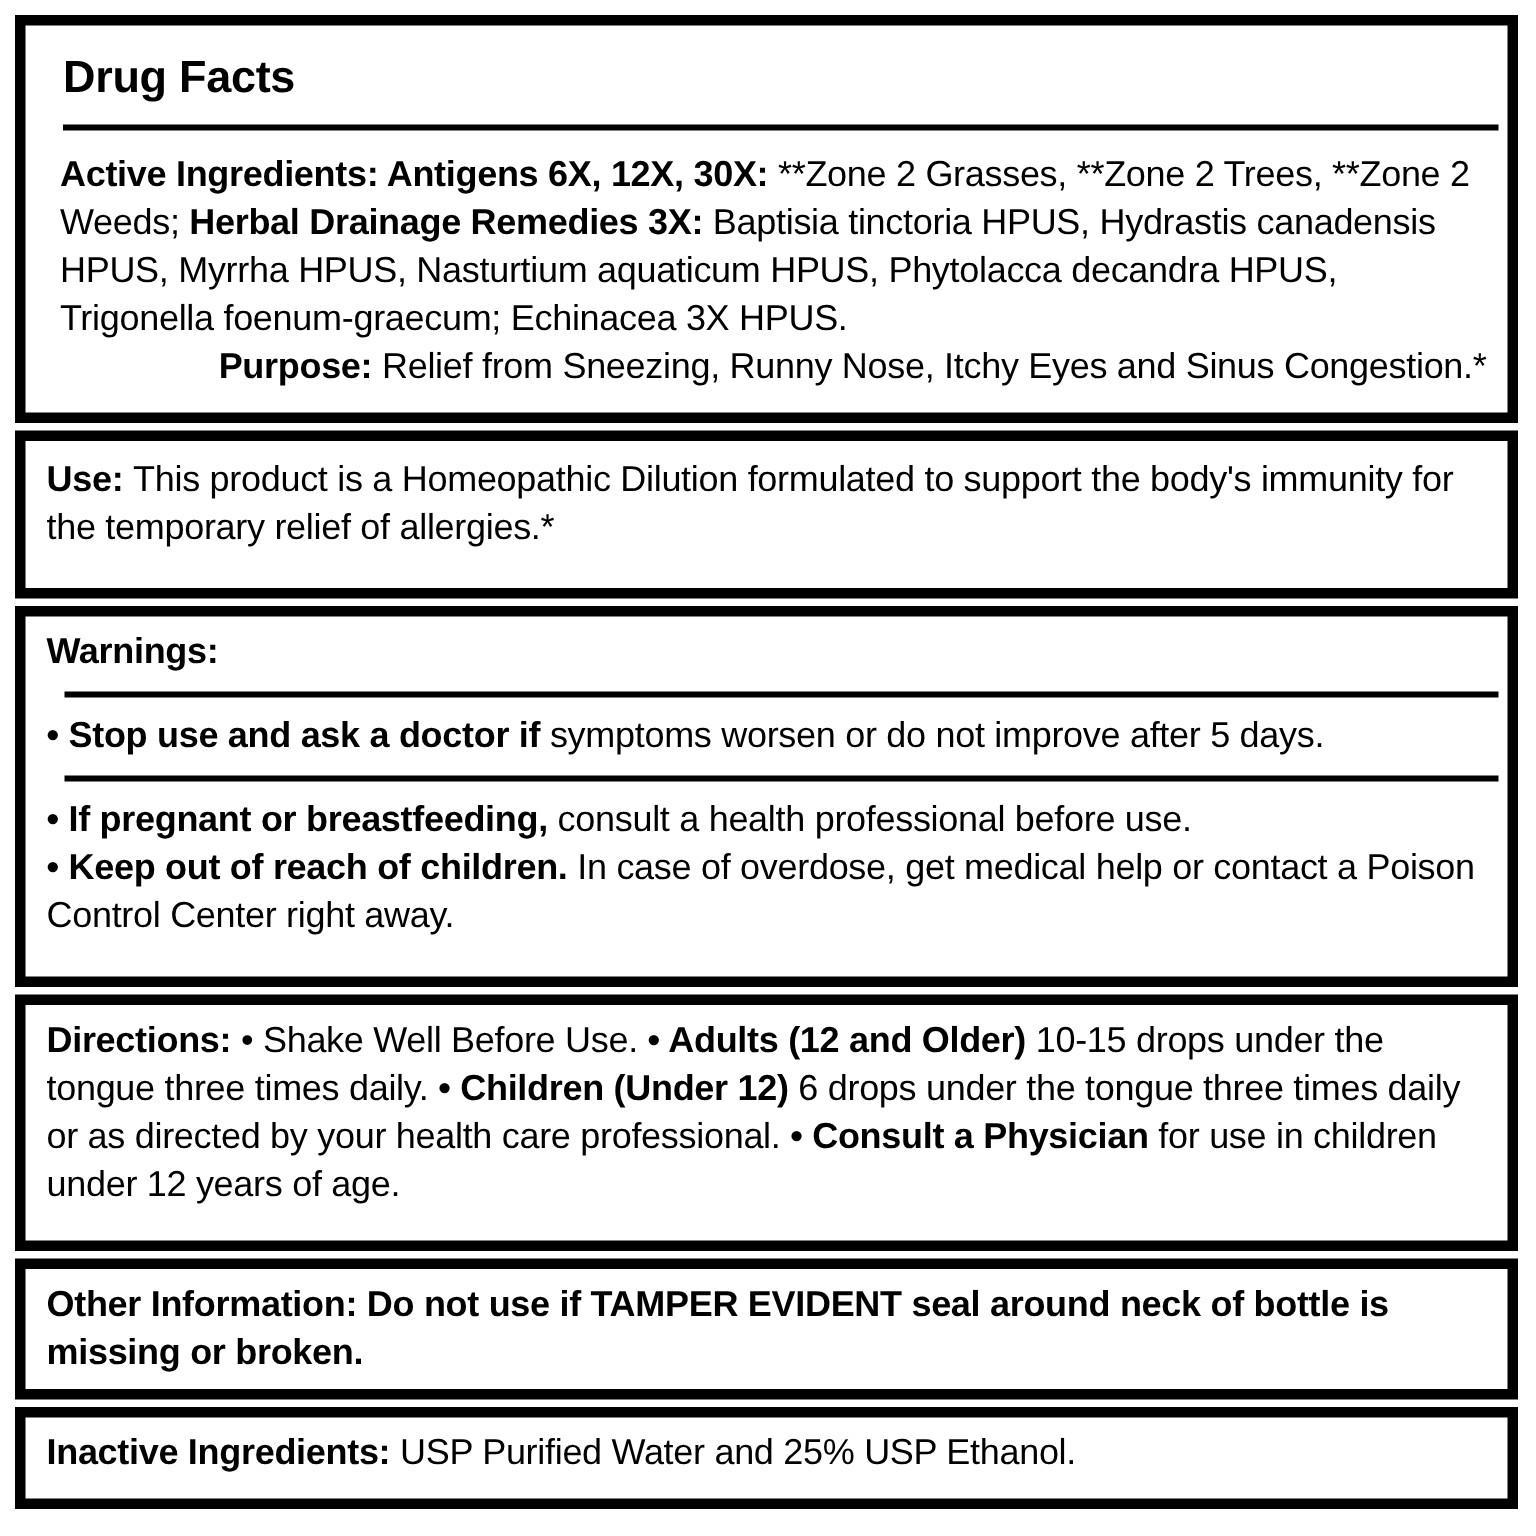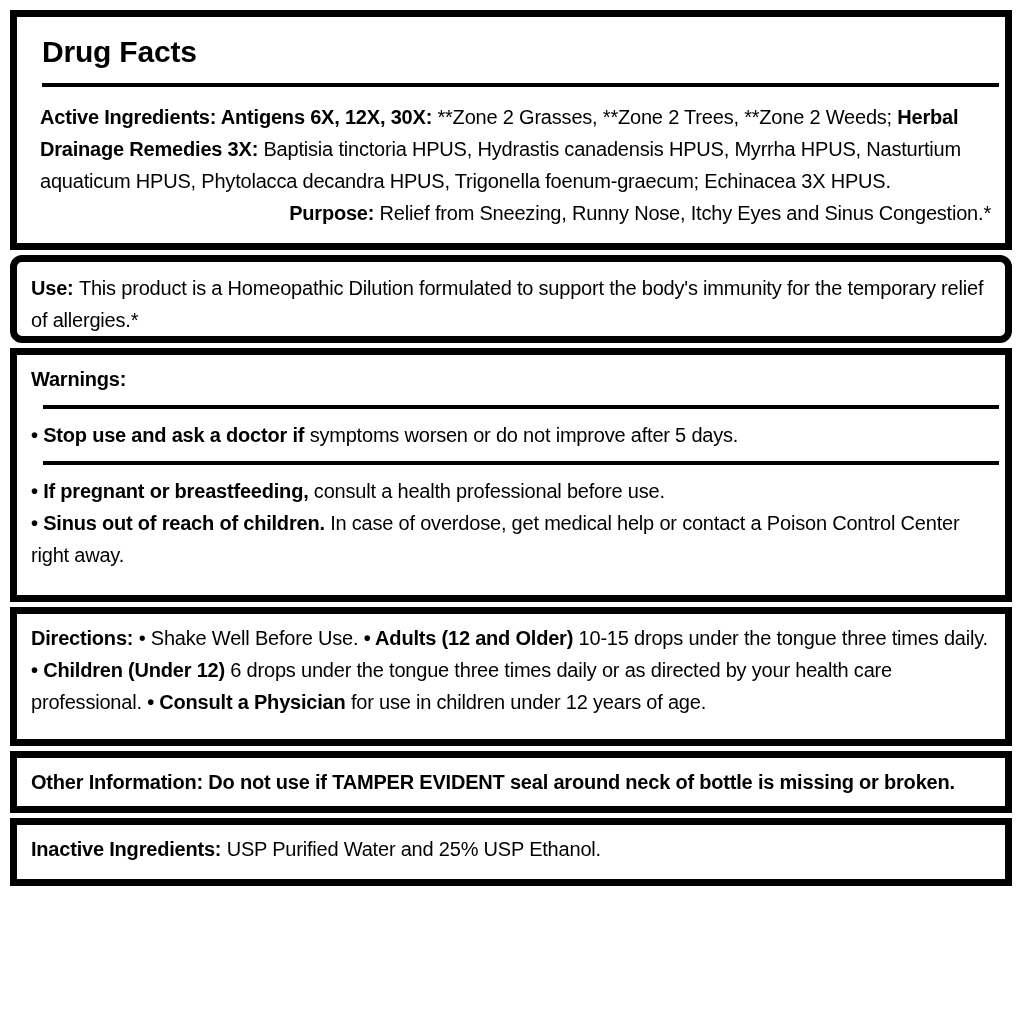--- a/index.html
+++ b/index.html
@@ -24,21 +24,21 @@
     background: #ffffff;
     margin-bottom: 5px;
     padding: 8px 14px 14px 14px;
   }
   .box.first {
     padding-top: 12px;
     padding-left: 23px;
   }
   p.para {
     margin: 0;
-    font-size: 20px;
+    font-size: 24px;
     line-height: 32px;
     letter-spacing: -0.2px;
   }
   .b { font-weight: bold; }
   h1.title {
     font-size: 30px;
     line-height: 34px;
     font-weight: bold;
     margin: 6px 0 14px 2px;
     letter-spacing: -0.2px;
@@ -52,21 +52,21 @@
   hr.warn-rule {
     border: none;
     border-top: 4px solid #000000;
     margin: 10px -8px 10px 12px;
     height: 0;
   }
   .purpose-para { margin-top: 22px; text-align: right; }
   .warn-heading { margin-bottom: 14px; }
   .warn-item { margin-left: 14px; }
   .box-warnings { padding-bottom: 24px; }
-  .box-use { padding-top: 10px; padding-bottom: 0; border-radius: 12px; }
+  .box-use { padding-top: 10px; padding-bottom: 24px; }
   .box-directions { padding-bottom: 21px; }
   .box-other { padding-bottom: 8px; }
   .box-inactive { }
 </style>
 </head>
 <body>
 
 <div class="page">
 
   <section class="box first">
@@ -79,21 +79,21 @@
   <section class="box box-use">
     <p class="para"><span class="b">Use: </span><span>This product is a Homeopathic Dilution formulated to support the body's immunity for the temporary relief of allergies.*</span></p>
   </section>
 
   <section class="box box-warnings">
     <p class="para b warn-heading">Warnings:</p>
     <hr class="warn-rule">
     <p class="para warn-item"><span class="b">• Stop use and ask a doctor if </span><span>symptoms worsen or do not improve after 5 days.</span></p>
     <hr class="warn-rule">
     <p class="para warn-item"><span class="b">• If pregnant or breastfeeding, </span><span>consult a health professional before use.</span></p>
-    <p class="para warn-item"><span class="b">• Sinus out of reach of children. </span><span>In case of overdose, get medical help or contact a Poison Control Center right away.</span></p>
+    <p class="para warn-item"><span class="b">• Keep out of reach of children. </span><span>In case of overdose, get medical help or contact a Poison Control Center right away.</span></p>
   </section>
 
   <section class="box box-directions">
     <p class="para"><span class="b">Directions: </span><span>• Shake Well Before Use. </span><span class="b">• Adults (12 and Older) </span><span>10-15 drops under the tongue three times daily. </span><span class="b">• Children (Under 12) </span><span>6 drops under the tongue three times daily or as directed by your health care professional. </span><span class="b">• Consult a Physician </span><span>for use in children under 12 years of age.</span></p>
   </section>
 
   <section class="box box-other">
     <p class="para"><span class="b">Other Information: Do not use if TAMPER EVIDENT seal around neck of bottle is missing or broken.</span></p>
   </section>
 

